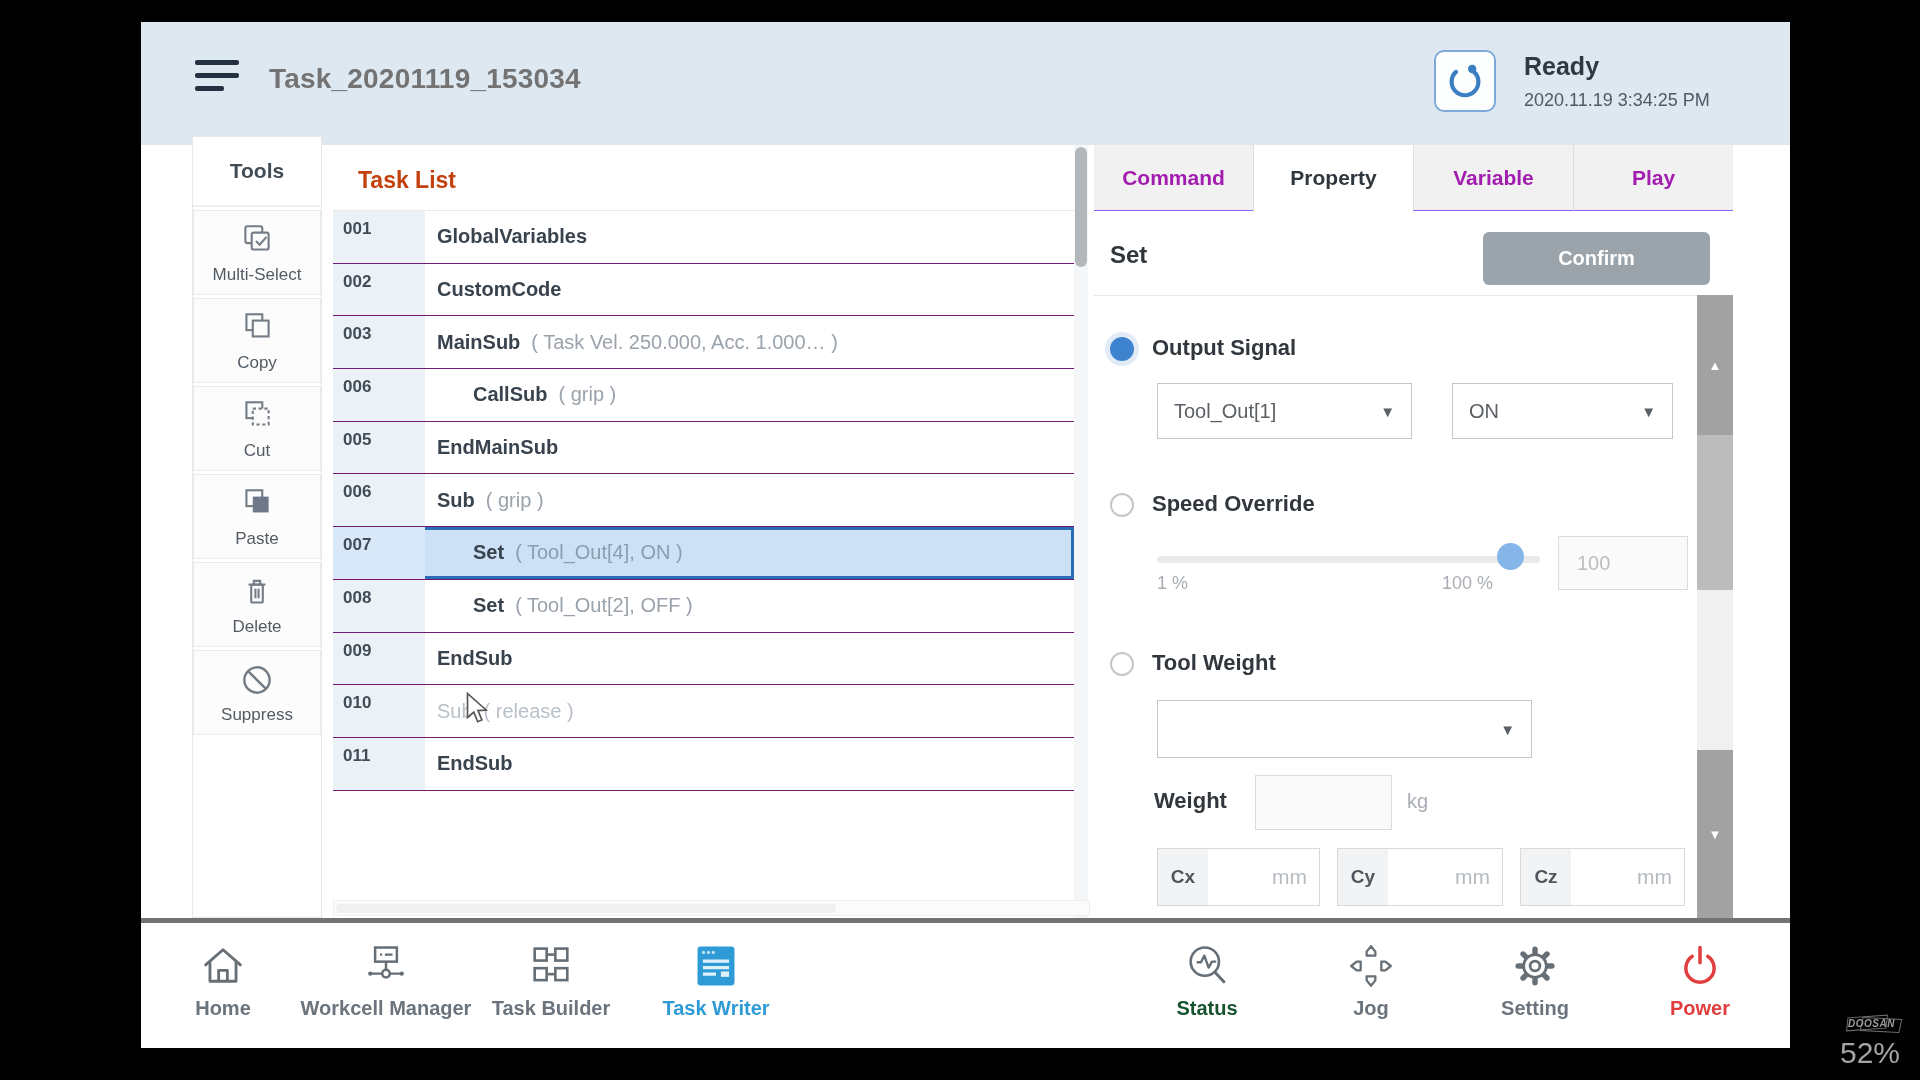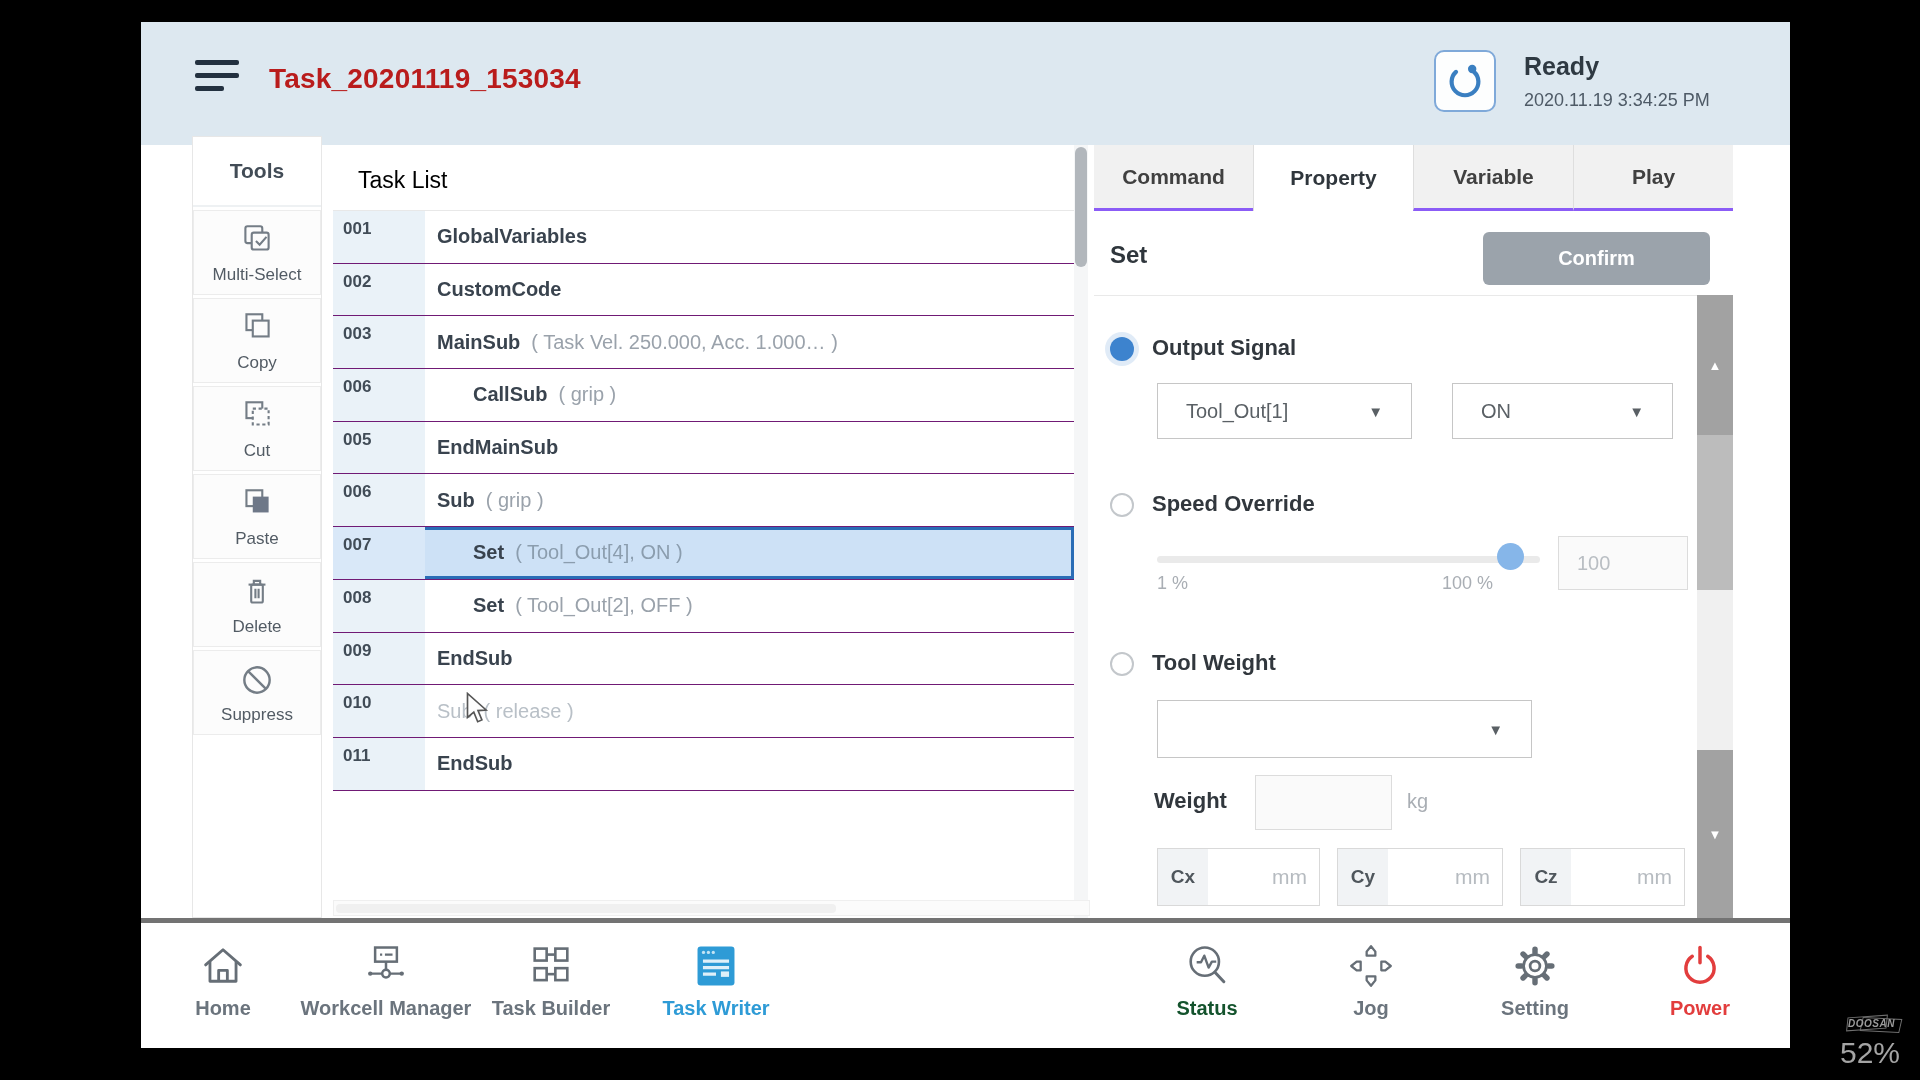--- a/index.html
+++ b/index.html
@@ -6,39 +6,39 @@
   html,body { background:#000; }
   .screen { position:relative; width:1920px; height:1080px; background:#000; overflow:hidden;
             font-family:"Liberation Sans","DejaVu Sans",sans-serif; }
   .content { position:absolute; left:141px; top:22px; width:1649px; height:1026px; background:#fff; }
 
   
   .header { position:absolute; left:0; top:0; width:1649px; height:123px; background:#dde8f0; }
   .hamburger { position:absolute; left:54px; top:38px; width:46px; height:40px; cursor:pointer; }
   .hamburger i { display:block; height:5px; border-radius:2px; background:#233140; margin-bottom:8px; }
   .hamburger i:nth-child(1){ width:44px; } .hamburger i:nth-child(2){ width:44px; } .hamburger i:nth-child(3){ width:29px; }
-  .title { position:absolute; left:128px; top:41px; font-size:28px; font-weight:700; color:#b91c1c; letter-spacing:0.2px;text-align:center; }
+  .title { position:absolute; left:128px; top:41px; font-size:28px; font-weight:700; color:#737373; letter-spacing:0.2px;text-align:center; }
   .robot-btn { position:absolute; left:1293px; top:28px; width:62px; height:62px; background:#fdfefe;
                border:2px solid #7fa9d9; border-radius:10px; display:flex; align-items:center; justify-content:center; }
   .status-name { position:absolute; left:1383px; top:30px; font-size:25px; font-weight:700; color:#2e3942; }
   .status-time { position:absolute; left:1383px; top:68px; font-size:18px; color:#4e5a66; }
 
   
   .tools { position:absolute; left:51px; top:114px; width:130px; height:782px; background:#fff;
            border:1px solid #e7e7e7; display:flex; flex-direction:column; }
   .tools-title { height:70px; display:flex; align-items:center; justify-content:center;
                  font-size:21px; font-weight:700; color:#424c56; border-bottom:2px solid #eef1f3; }
   .tool-btn { height:85px; margin-top:3px; background:#fcfcfc; border:1px solid #ececec;
               display:flex; flex-direction:column; align-items:center; justify-content:center; }
   .tool-btn svg { width:38px; height:38px; }
   .tool-label { font-size:17px; color:#525b64; margin-top:2px; white-space:nowrap; }
 
   
   .task-panel { position:absolute; left:192px; top:123px; width:757px; height:773px; background:#fff; }
-  .task-title { position:absolute; left:25px; top:22px; font-size:23px; font-weight:400; color:#000000; }
+  .task-title { position:absolute; left:25px; top:22px; font-size:23px; font-weight:700; color:#c2410c; }
   .task-rows { position:absolute; left:0; top:65px; width:741px; border-top:1px solid #e8e8e8; }
   .task-row { position:relative; height:52.7px; display:flex; border-bottom:1px solid #701a75; background:#fff; cursor:pointer; }
   .row-num { width:92px; background:#eaf2f8; font-size:17px; font-weight:700; color:#414c57;
              padding:8px 0 0 10px; flex:none; }
   .row-text { flex:1; display:flex; align-items:center; padding-left:12px; white-space:nowrap; overflow:hidden; }
   .row-text.indent1 { padding-left:48px; }
   .row-cmd { font-size:20px; font-weight:700; color:#39434e; }
   .row-params { font-size:20px; color:#9aa2ab; margin-left:11px; }
   .task-row.selected { background:#cde1f6; box-shadow:inset 0 0 0 3px #2a6db6; }
   .task-row.selected .row-num { background:#d9e8f8; }
@@ -47,35 +47,35 @@
   .tl-vscroll { position:absolute; left:933px; top:123px; width:14px; height:773px; background:#f5f6f7; }
   .tl-vthumb { position:absolute; left:1px; top:2px; width:12px; height:120px; background:#b2b7bc; border-radius:6px; }
   .tl-hscroll { position:absolute; left:192px; top:878px; width:757px; height:16px;
                 background:#fbfbfb; border:1px solid #efefef; }
   .tl-hthumb { position:absolute; left:2px; top:3px; width:500px; height:9px; background:#f0f0f0; border-radius:4px; }
 
   
   .rpanel { position:absolute; left:953px; top:123px; width:639px; height:795px; background:#fff; }
   .tabs { position:absolute; left:0; top:0; width:639px; height:66px; display:flex; }
   .tab { flex:1; display:flex; align-items:center; justify-content:center; font-size:21px; font-weight:700;
-         background:#f1f1f1; color:#404040; border-bottom:3px solid #8b5cf6; cursor:pointer; }
+         background:#f1f1f1; color:#a21caf; border-bottom:1px solid #8b5cf6; cursor:pointer; }
   .tab + .tab { border-left:1px solid #dedede; }
   .tab.active { background:#fff; color:#2f363c; border-bottom:none; }
   .set-title { position:absolute; left:16px; top:96px; font-size:24px; font-weight:700; color:#2f363c; }
   .confirm-btn { position:absolute; left:389px; top:87px; width:227px; height:53px; background:#9ba3ab;
                  border:none; border-radius:6px; color:#fff; font-size:20px; font-weight:700;
                  font-family:inherit; cursor:pointer; }
   .rp-divider { position:absolute; left:0; top:150px; width:639px; height:1px; background:#e9e9e9; }
 
   .radio { position:absolute; width:24px; height:24px; border-radius:50%; background:#fff; border:2px solid #c3c7cb; cursor:pointer; }
   .radio.on { background:#3d83ce; border:none; box-shadow:0 0 0 5px rgba(61,131,206,0.16); }
   .sec-label { position:absolute; font-size:22px; font-weight:700; color:#31373d; }
 
   .dd { position:absolute; height:56px; background:#fff; border:1px solid #c6c6c6; display:flex;
-        align-items:center; padding:0 28px; cursor:pointer; }
+        align-items:center; padding:0 16px; cursor:pointer; }
   .dd-value { font-size:20px; color:#5a6065; }
   .dd-caret { margin-left:auto; font-size:15px; color:#5a6065; }
 
   .slider-track { position:absolute; left:63px; top:411px; width:383px; height:7px; background:#eaeaea; border-radius:4px; cursor:pointer; }
   .slider-thumb { position:absolute; left:403px; top:398px; width:27px; height:27px; border-radius:50%; background:#86b6e9; cursor:pointer; }
   .range-label { position:absolute; font-size:18px; color:#a9aeb4; }
   .value-box { position:absolute; left:464px; top:391px; width:130px; height:54px; background:#fafafa;
                border:1px solid #dcdcdc; font-size:20px; color:#b9bec3; display:flex; align-items:center; padding-left:18px; }
 
   .weight-input { position:absolute; left:161px; top:630px; width:137px; height:55px; background:#fafafa; border:1px solid #dcdcdc; }

